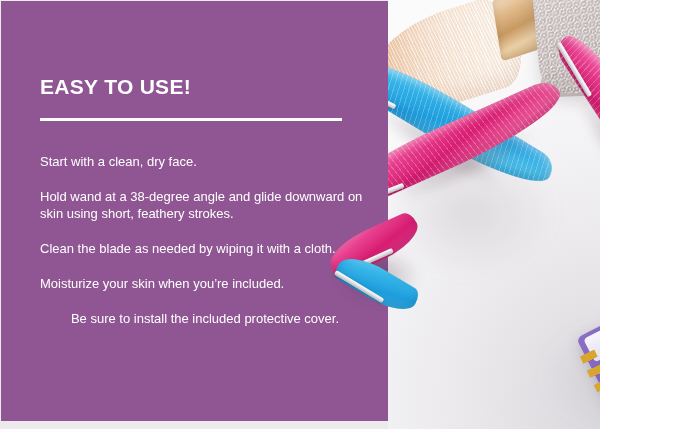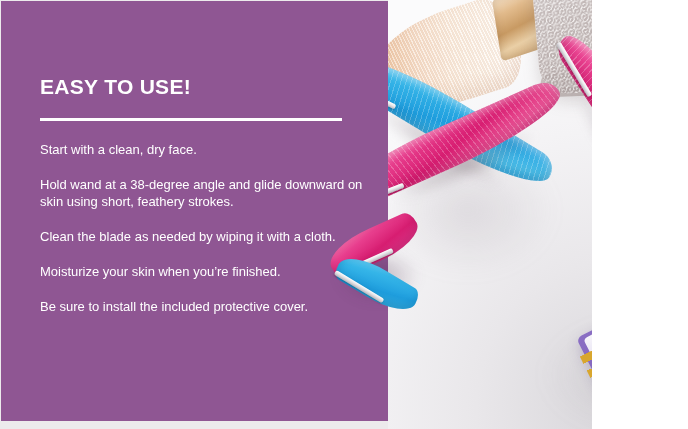--- a/index.html
+++ b/index.html
@@ -11,20 +11,21 @@
   body {
     font-family: "Liberation Sans", sans-serif;
   }
 
   .banner {
     position: relative;
     width: 592px;
     height: 429px;
     overflow: hidden;
     background: #eceaec;
+    padding-left: 8px;
   }
 
   
   .photo {
     position: absolute;
     left: 388px;
     top: 0;
     width: 300px;
     height: 429px;
     overflow: hidden;
@@ -252,33 +253,33 @@
     left: 39px;
     top: 117px;
     width: 302px;
     height: 3px;
     background: #ffffff;
   }
 
   .panel-steps {
     position: absolute;
     left: 39px;
-    top: 140px;
+    top: 152px;
     width: 330px;
     margin: 0;
     padding: 0;
     list-style: none;
   }
   .panel-steps li {
     color: #ffffff;
     font-size: 13px;
     line-height: 17px;
     margin-bottom: 18px;
   }
-  .panel-steps li:last-child { margin-bottom: 0; }
+  .panel-steps li:last-child { margin-bottom: 0; text-align: center; }
 
   
   .overlap-layer {
     position: absolute;
     left: 0; top: 0;
     width: 688px; height: 429px;
     z-index: 6;
     pointer-events: none;
   }
   .overlap-blade { position: absolute; }
@@ -378,21 +379,21 @@
 
   <div class="panel">
     <h1 class="panel-heading">EASY TO USE!</h1>
 
     <div class="panel-rule"></div>
 
     <ul class="panel-steps">
       <li>Start with a clean, dry face.</li>
       <li>Hold wand at a 38-degree angle and glide downward on skin using short, feathery strokes.</li>
       <li>Clean the blade as needed by wiping it with a cloth.</li>
-      <li>Moisturize your skin when you’re finished.</li>
+      <li>Moisturize your skin when you’re included.</li>
       <li>Be sure to install the included protective cover.</li>
     </ul>
   </div>
 
   <div class="overlap-layer">
     <div class="ob-shadow"></div>
     <div class="overlap-blade ob-pink">
       <div class="body"></div>
       <div class="edge"></div>
     </div>

